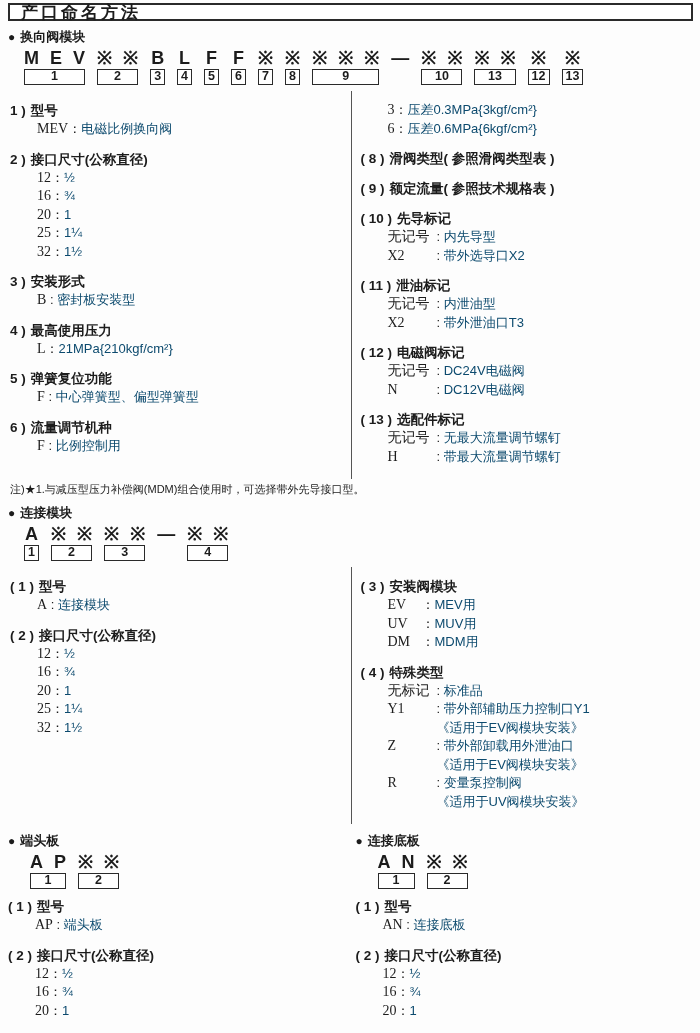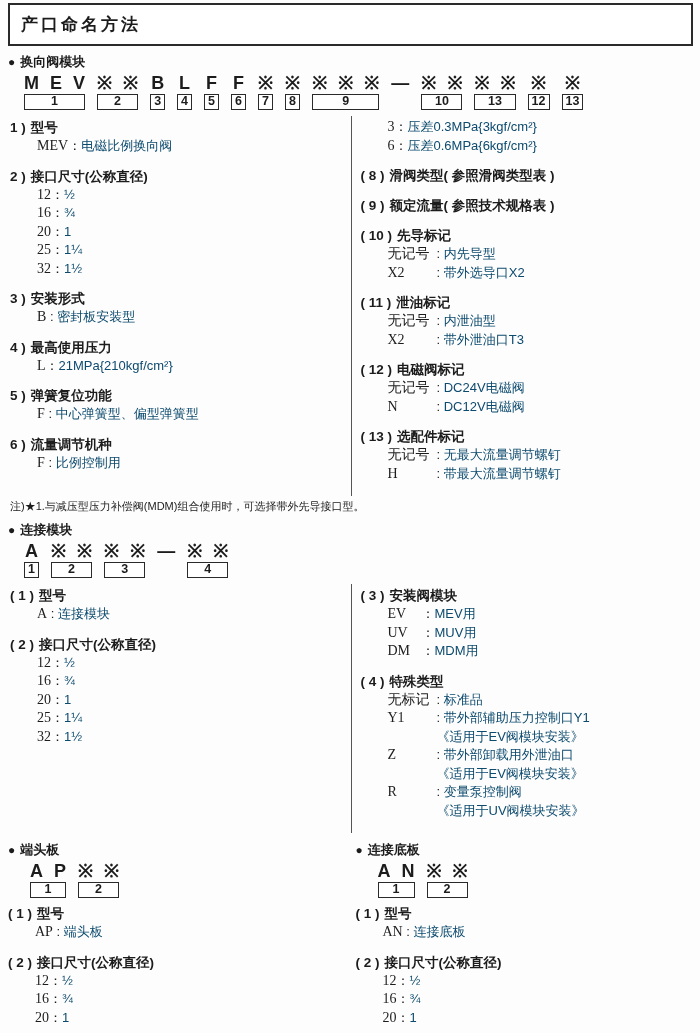--- a/index.html
+++ b/index.html
@@ -6,21 +6,21 @@
   html, body { margin: 0; padding: 0; }
   body {
     width: 700px; height: 1033px; overflow: hidden;
     background: #fdfdfd; color: #1c1c1c;
     font-family: "Liberation Sans", sans-serif;
     font-size: 13px;
   }
   .page { padding: 3px 7px 0 8px; }
 
   .title-bar {
-    border: 2px solid #2a2a2a; height: 43px;
+    border: 2px solid #2a2a2a; height: 18px;
     display: flex; align-items: center; padding: 0 11px;
     background: #fff;
   }
   .title-text { font-weight: bold; font-size: 17px; letter-spacing: 3px; }
 
   .section-head {
     display: flex; align-items: center; gap: 5px;
     font-weight: bold; font-size: 13px; margin: 7px 0 3px 0;
   }
   .bullet { font-size: 12px; line-height: 1; }
@@ -39,21 +39,21 @@
     height: 16px; line-height: 13px; text-align: center;
     font-weight: bold; font-size: 12.5px; padding: 0 3px; min-width: 13px;
     background: #fff;
   }
   .code-box:empty { display: none; }
 
   .cols { display: flex; align-items: stretch; }
   .col { flex: 1 1 50%; min-width: 0; padding: 2px; }
   .col-right { border-left: 1.5px solid #555; padding-left: 9px; }
 
-  .item { margin-bottom: 11px; }
+  .item { margin-bottom: 11px; margin-top: 8px; }
   .item-head { font-weight: bold; font-size: 13.5px; line-height: 19px; }
   .item-no { margin-right: 5px; }
   .line { padding-left: 27px; line-height: 18.5px; }
   .lk { display: inline-block; font-family: "Liberation Serif", "DejaVu Serif", serif; font-size: 14px; }
   .item[data-kw="1"] .lk { min-width: 49px; }
   .item[data-kw="2"] .lk { min-width: 34px; }
   .lsep { white-space: pre; }
   .lv { color: #0c4a6e; }
 
   .note { margin: 3px 0 6px 2px; font-size: 11px; }

